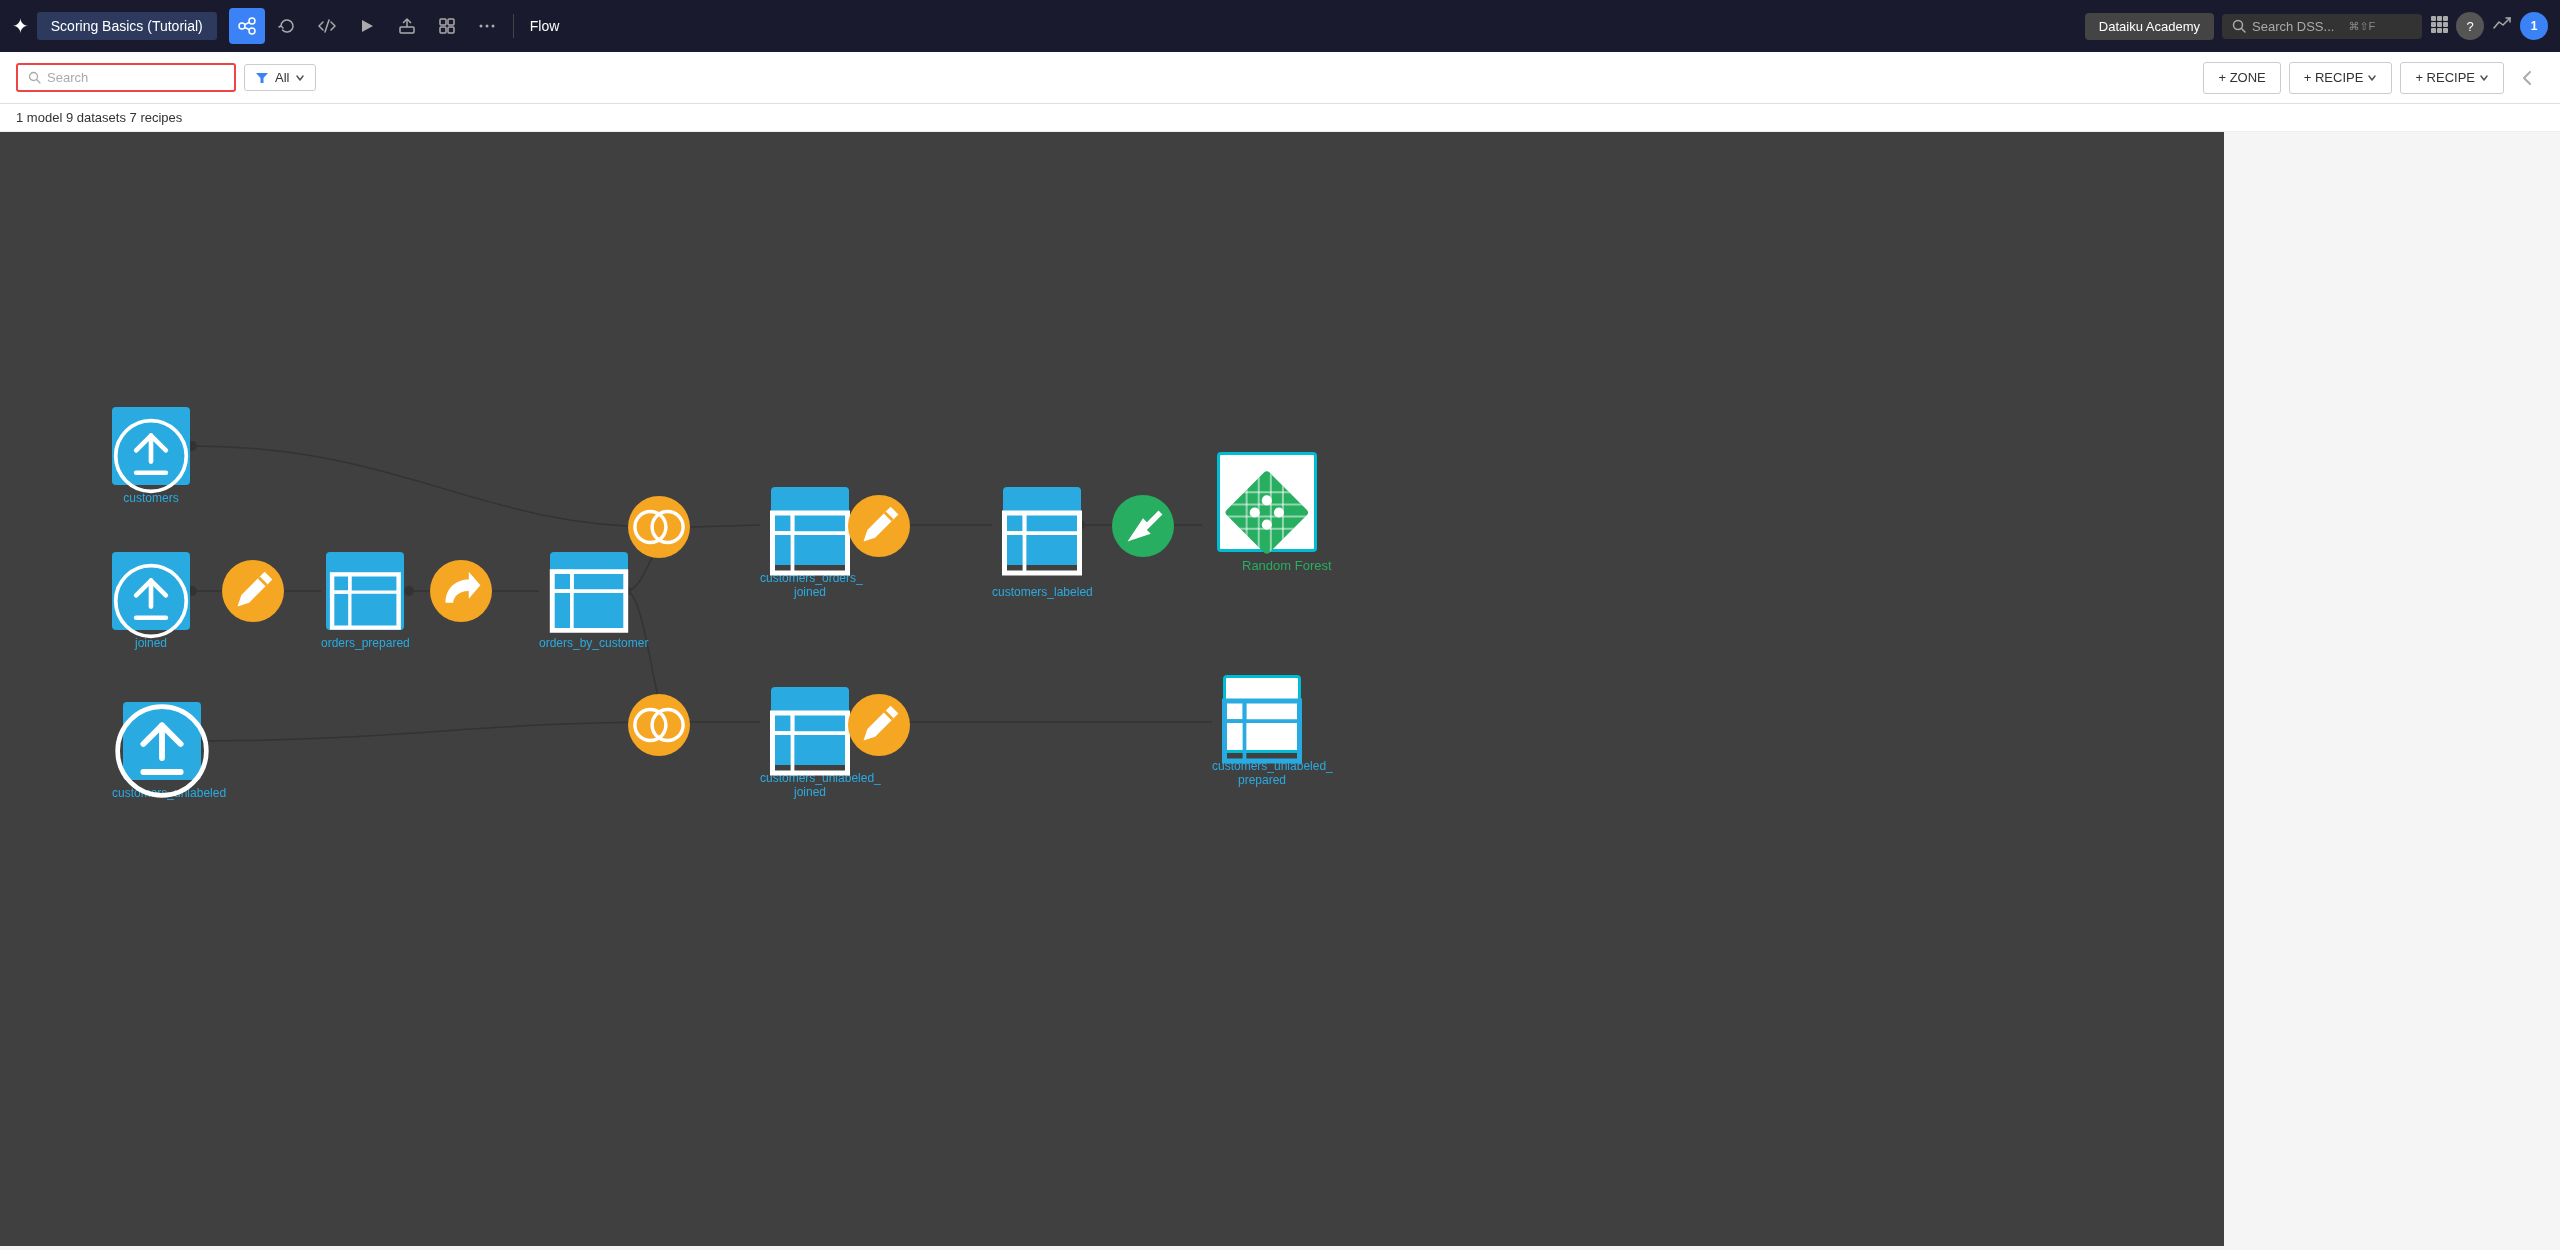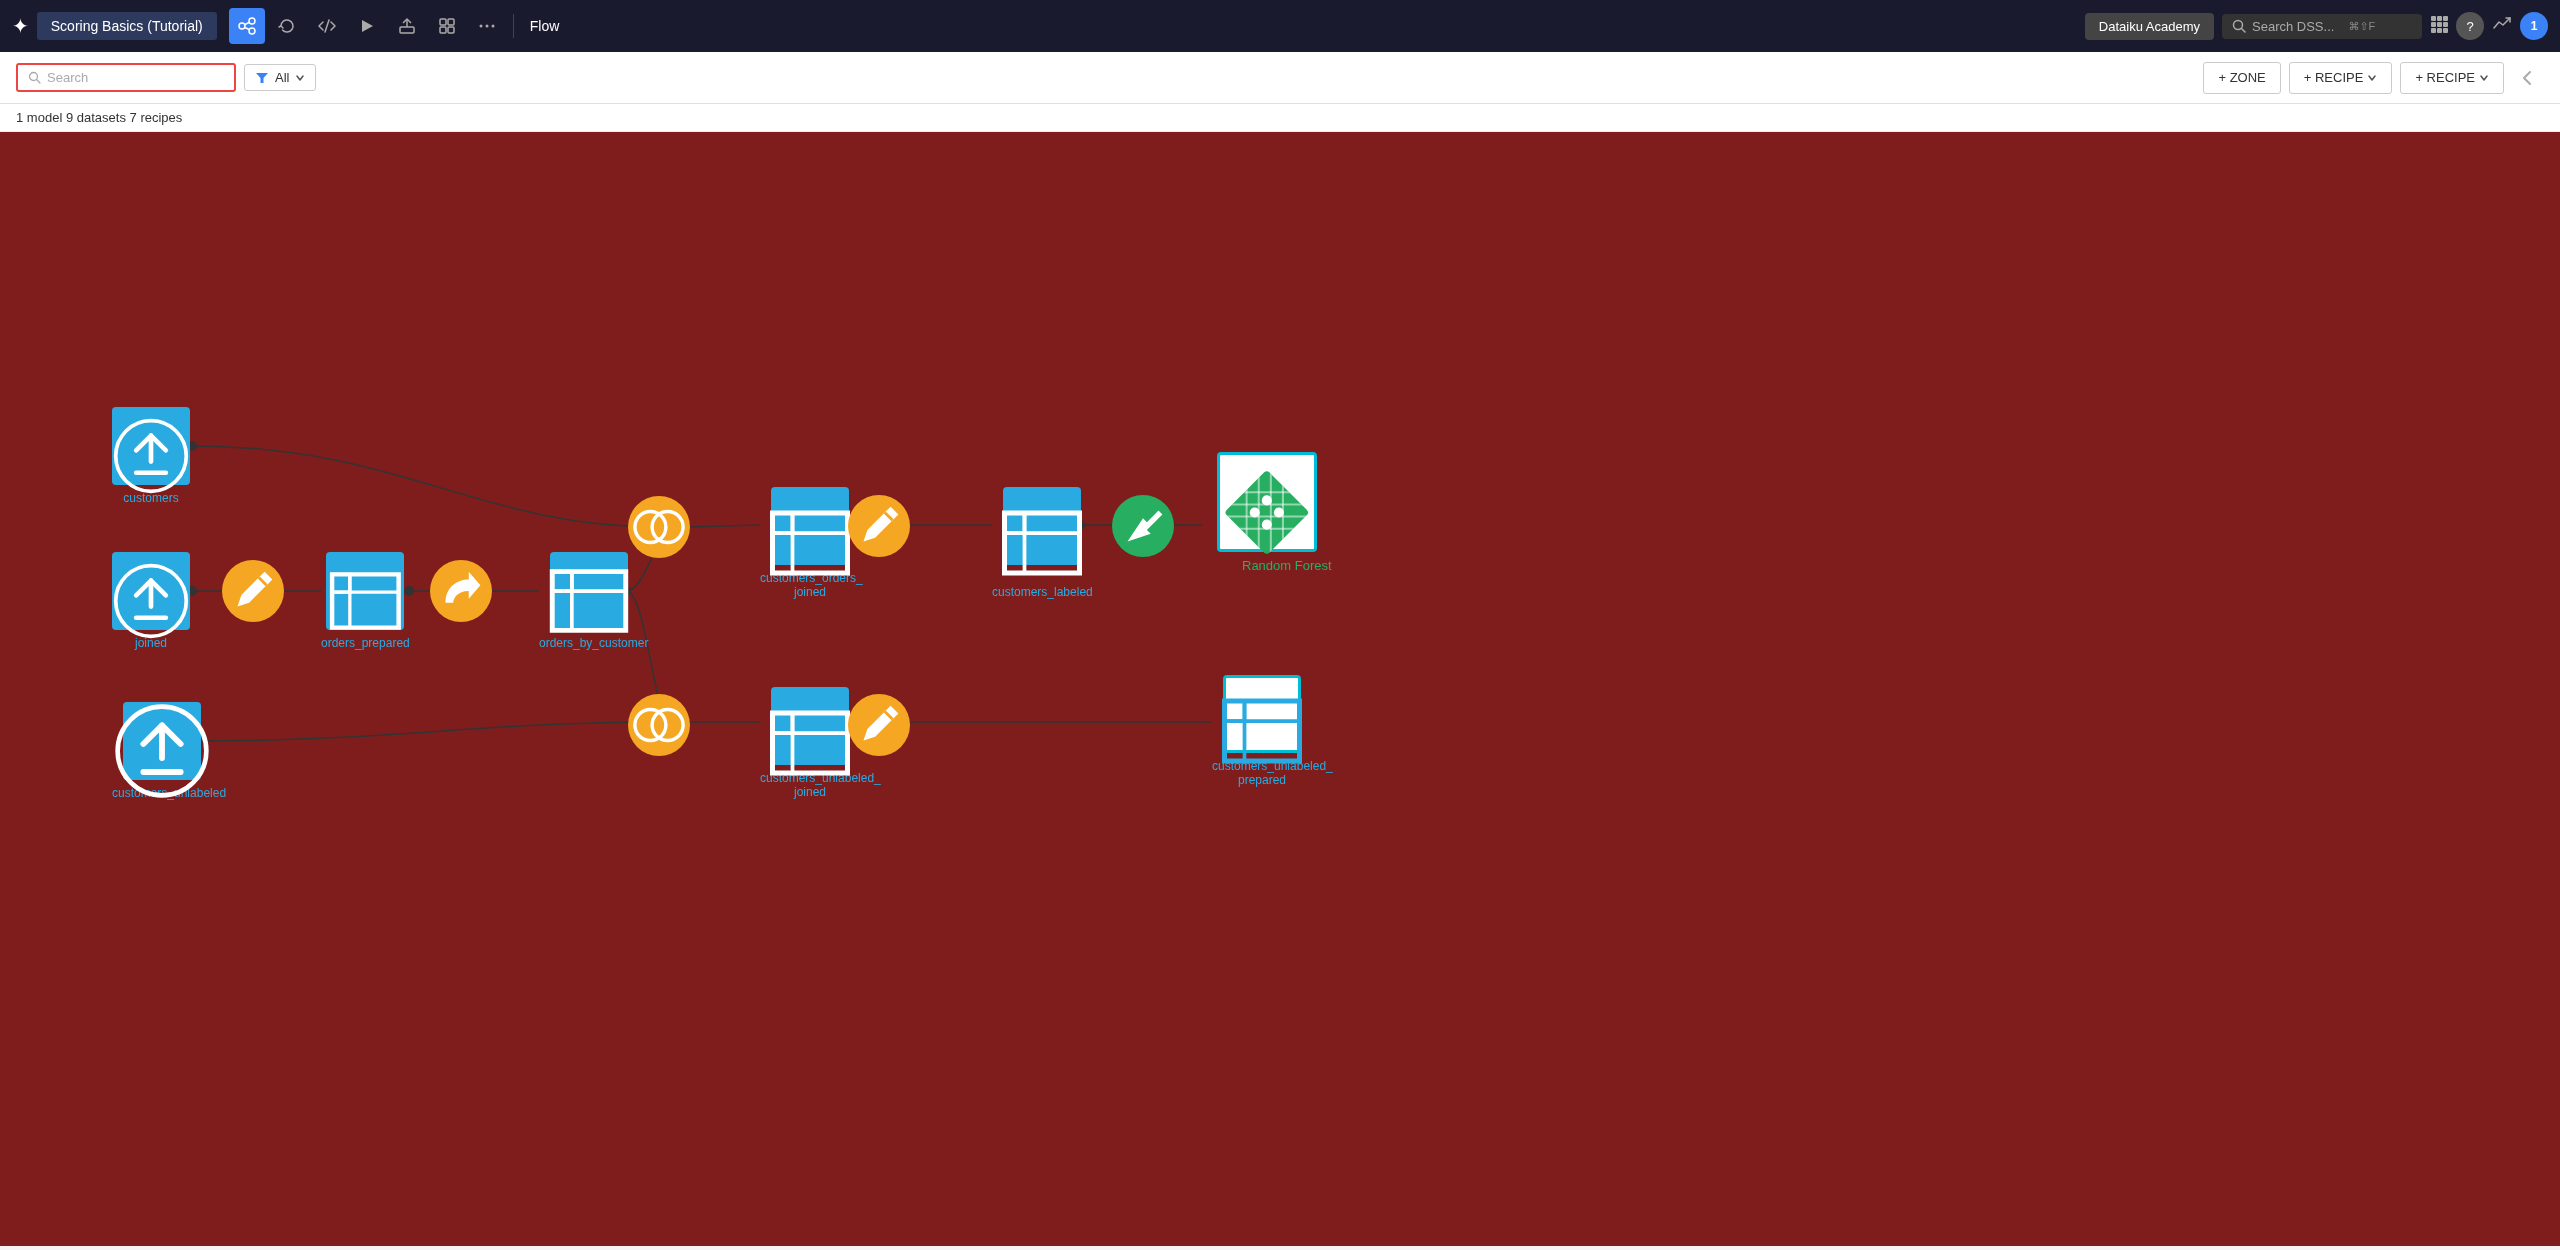--- a/index.html
+++ b/index.html
@@ -85,22 +85,22 @@
     .statbar {
       background: #fff; padding: 6px 16px;
       font-size: 13px; color: #333;
       border-bottom: 1px solid #eee;
     }
     .statbar a { color: #3b82f6; text-decoration: none; }
     .statbar span { color: #333; }
 
     
     .flow-canvas {
-      position: relative; background: #7f1d1d;
-      width: 2560px; height: calc(1250px - 52px - 52px - 32px);
+      position: relative; background: #404040;
+      width: 2224px; height: calc(1250px - 52px - 52px - 32px);
       overflow: hidden;
     }
     .flow-canvas svg {
       position: absolute; top: 0; left: 0;
       width: 100%; height: 100%; overflow: visible; pointer-events: none;
     }
 
     
     .node {
       position: absolute; display: flex; flex-direction: column;

